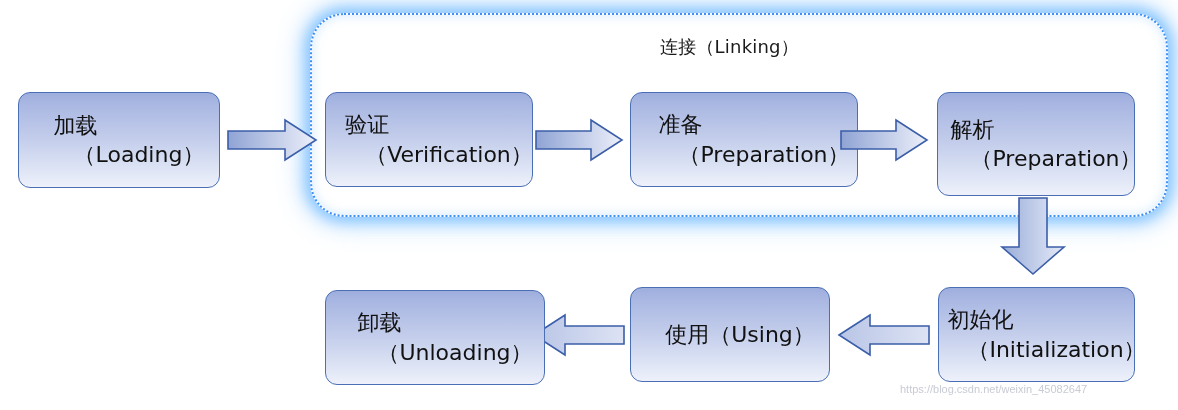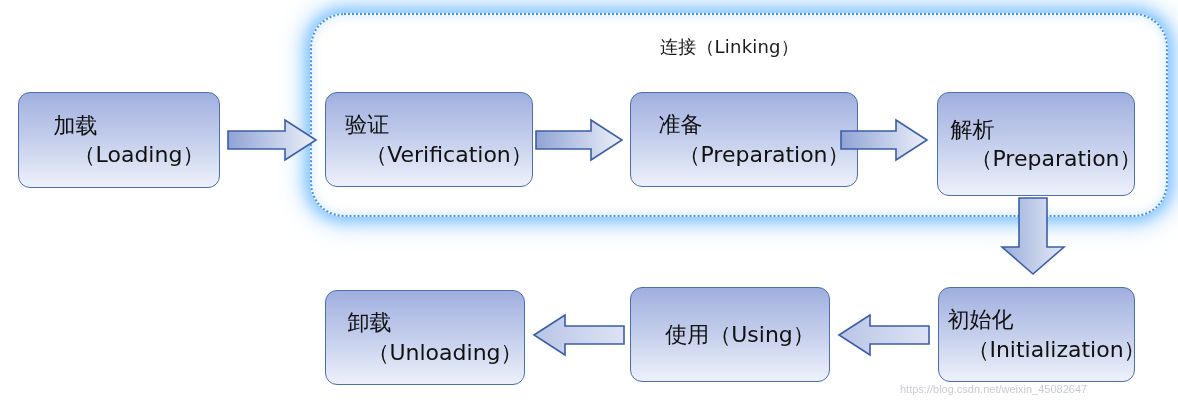--- a/index.html
+++ b/index.html
@@ -192,21 +192,21 @@
       <defs>
         <linearGradient id="agL2" x1="0" y1="0" x2="1" y2="0">
           <stop offset="0%" stop-color="#b9c5e6"></stop>
           <stop offset="100%" stop-color="#dde3f4"></stop>
         </linearGradient>
       </defs>
       <polygon points="1,23 32,3 32,14 91,14 91,32 32,32 32,43" fill="url(#agL2)" stroke="#3b5ea8" stroke-width="1.6"></polygon>
     </svg>
   </div>
 
-  <div class="node" style="left:325px; top:290px; width:200px; height:95px;">
+  <div class="node" style="left:325px; top:290px; width:220px; height:95px;">
     <span class="lines">
       <span class="l1">卸载</span>
       <span class="l2">（Unloading）</span>
     </span>
   </div>
 
   <div class="watermark" style="left:900px; top:383px;">https://blog.csdn.net/weixin_45082647</div>
 
 </div>
 

